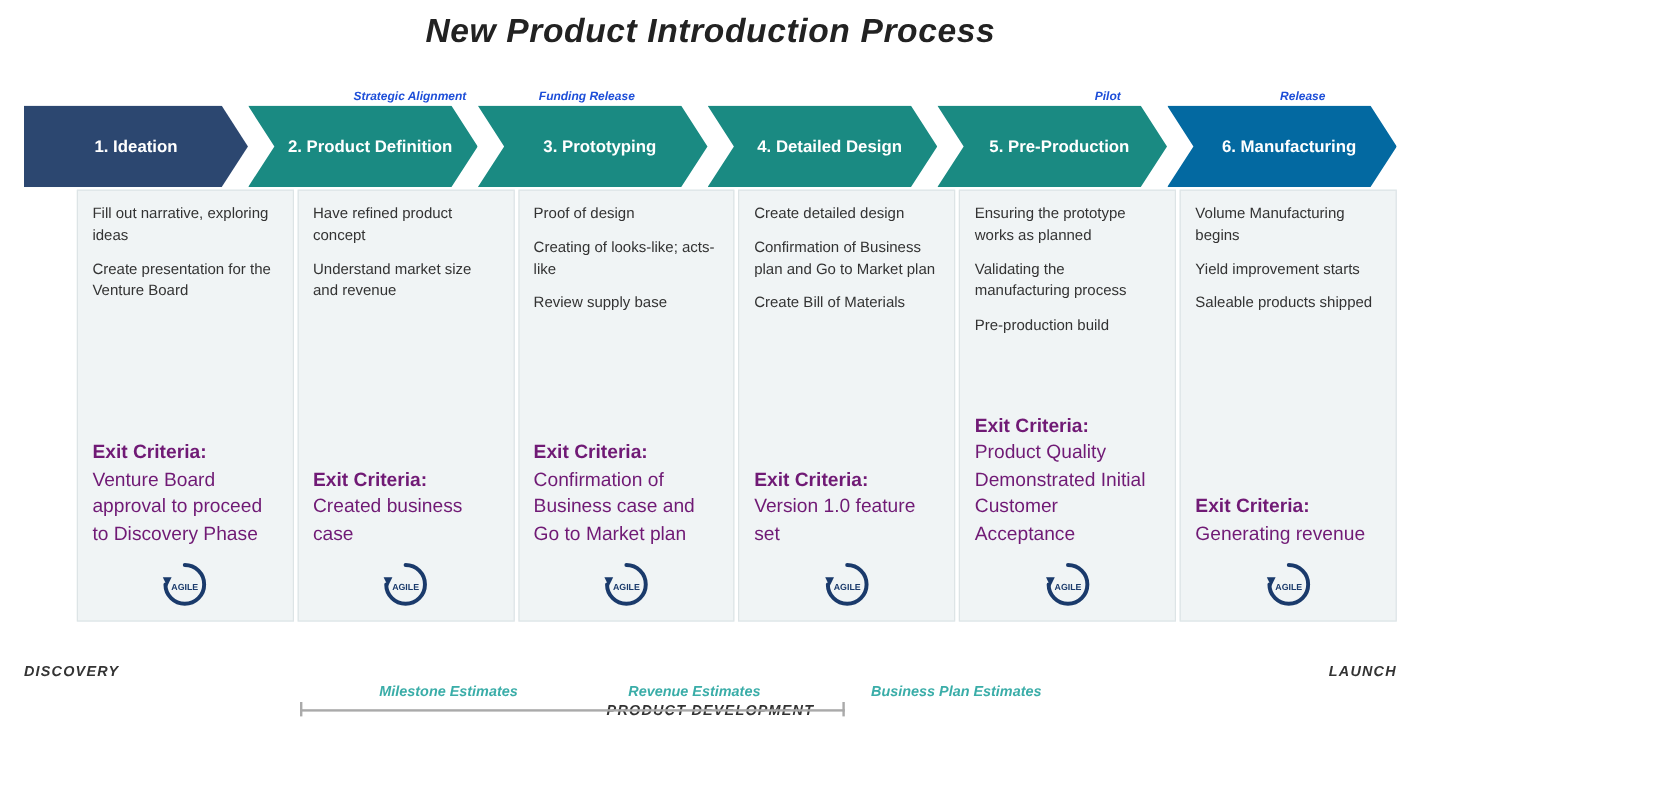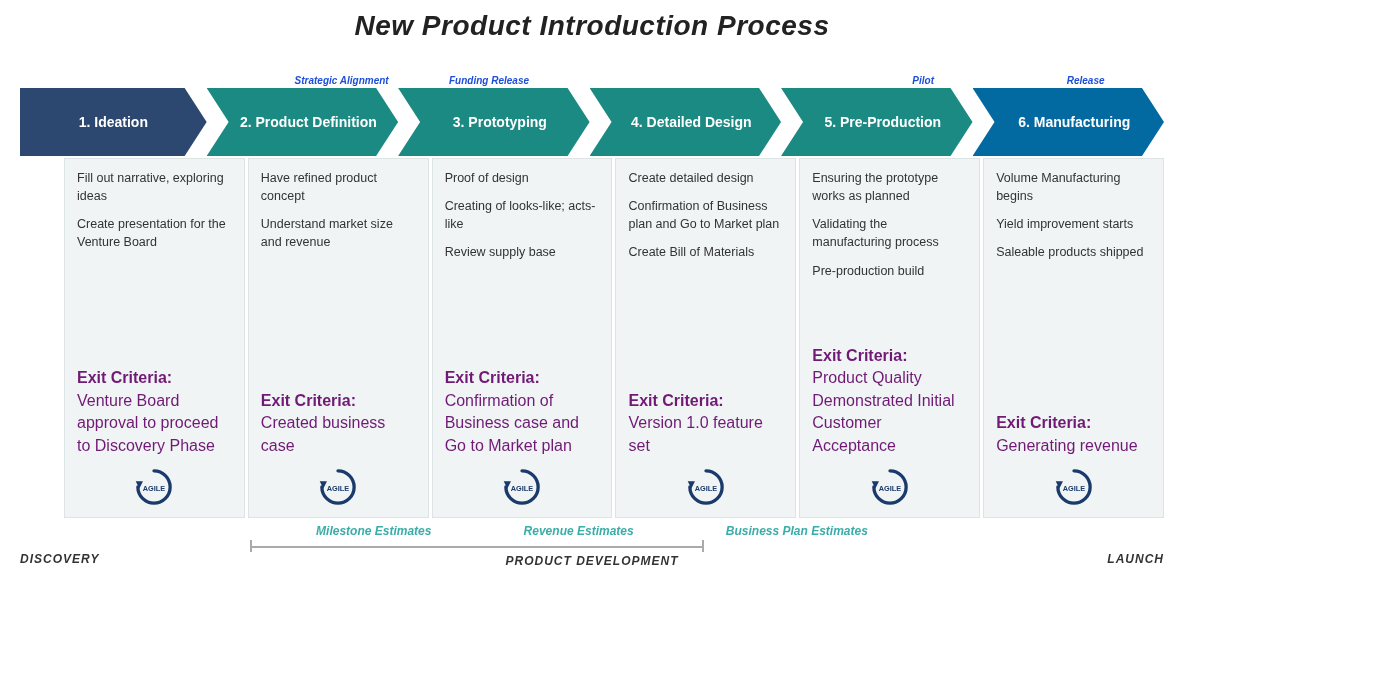--- a/index.html
+++ b/index.html
@@ -124,20 +124,21 @@
       font-size: 12px;
       color: #333;
       letter-spacing: 1px;
     }
     .milestone-label {
       font-size: 12px;
       color: #3aada8;
       font-style: italic;
       font-weight: 600;
       text-align: center;
+      margin-top: 45px;
     }
     
     .color-ideation { background: #2c4770; }
     .color-definition { background: #1a8a82; }
     .color-prototyping { background: #1a8a82; }
     .color-detailed { background: #1a8a82; }
     .color-preproduction { background: #1a8a82; }
     .color-manufacturing { background: #0369a1; }
 
     .agile-svg {

